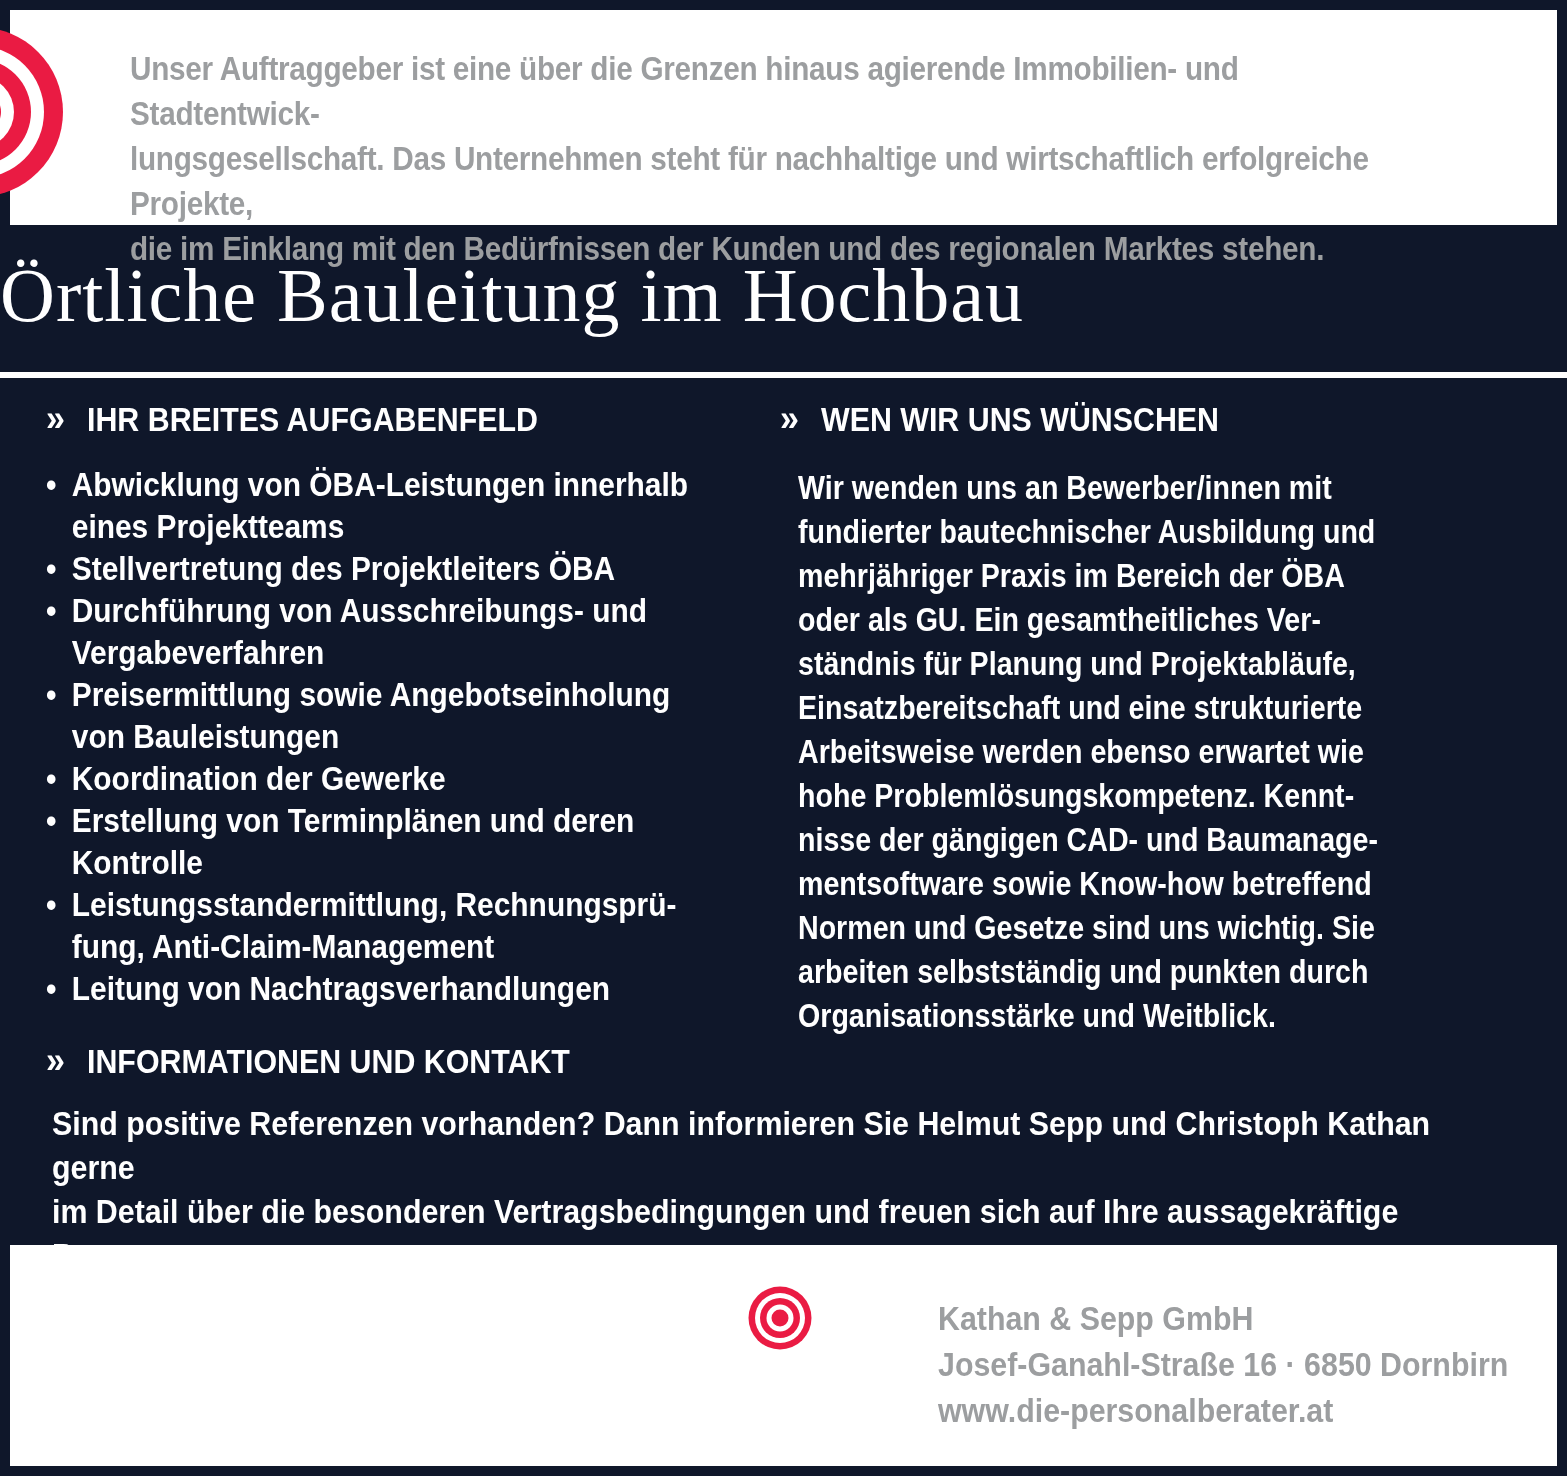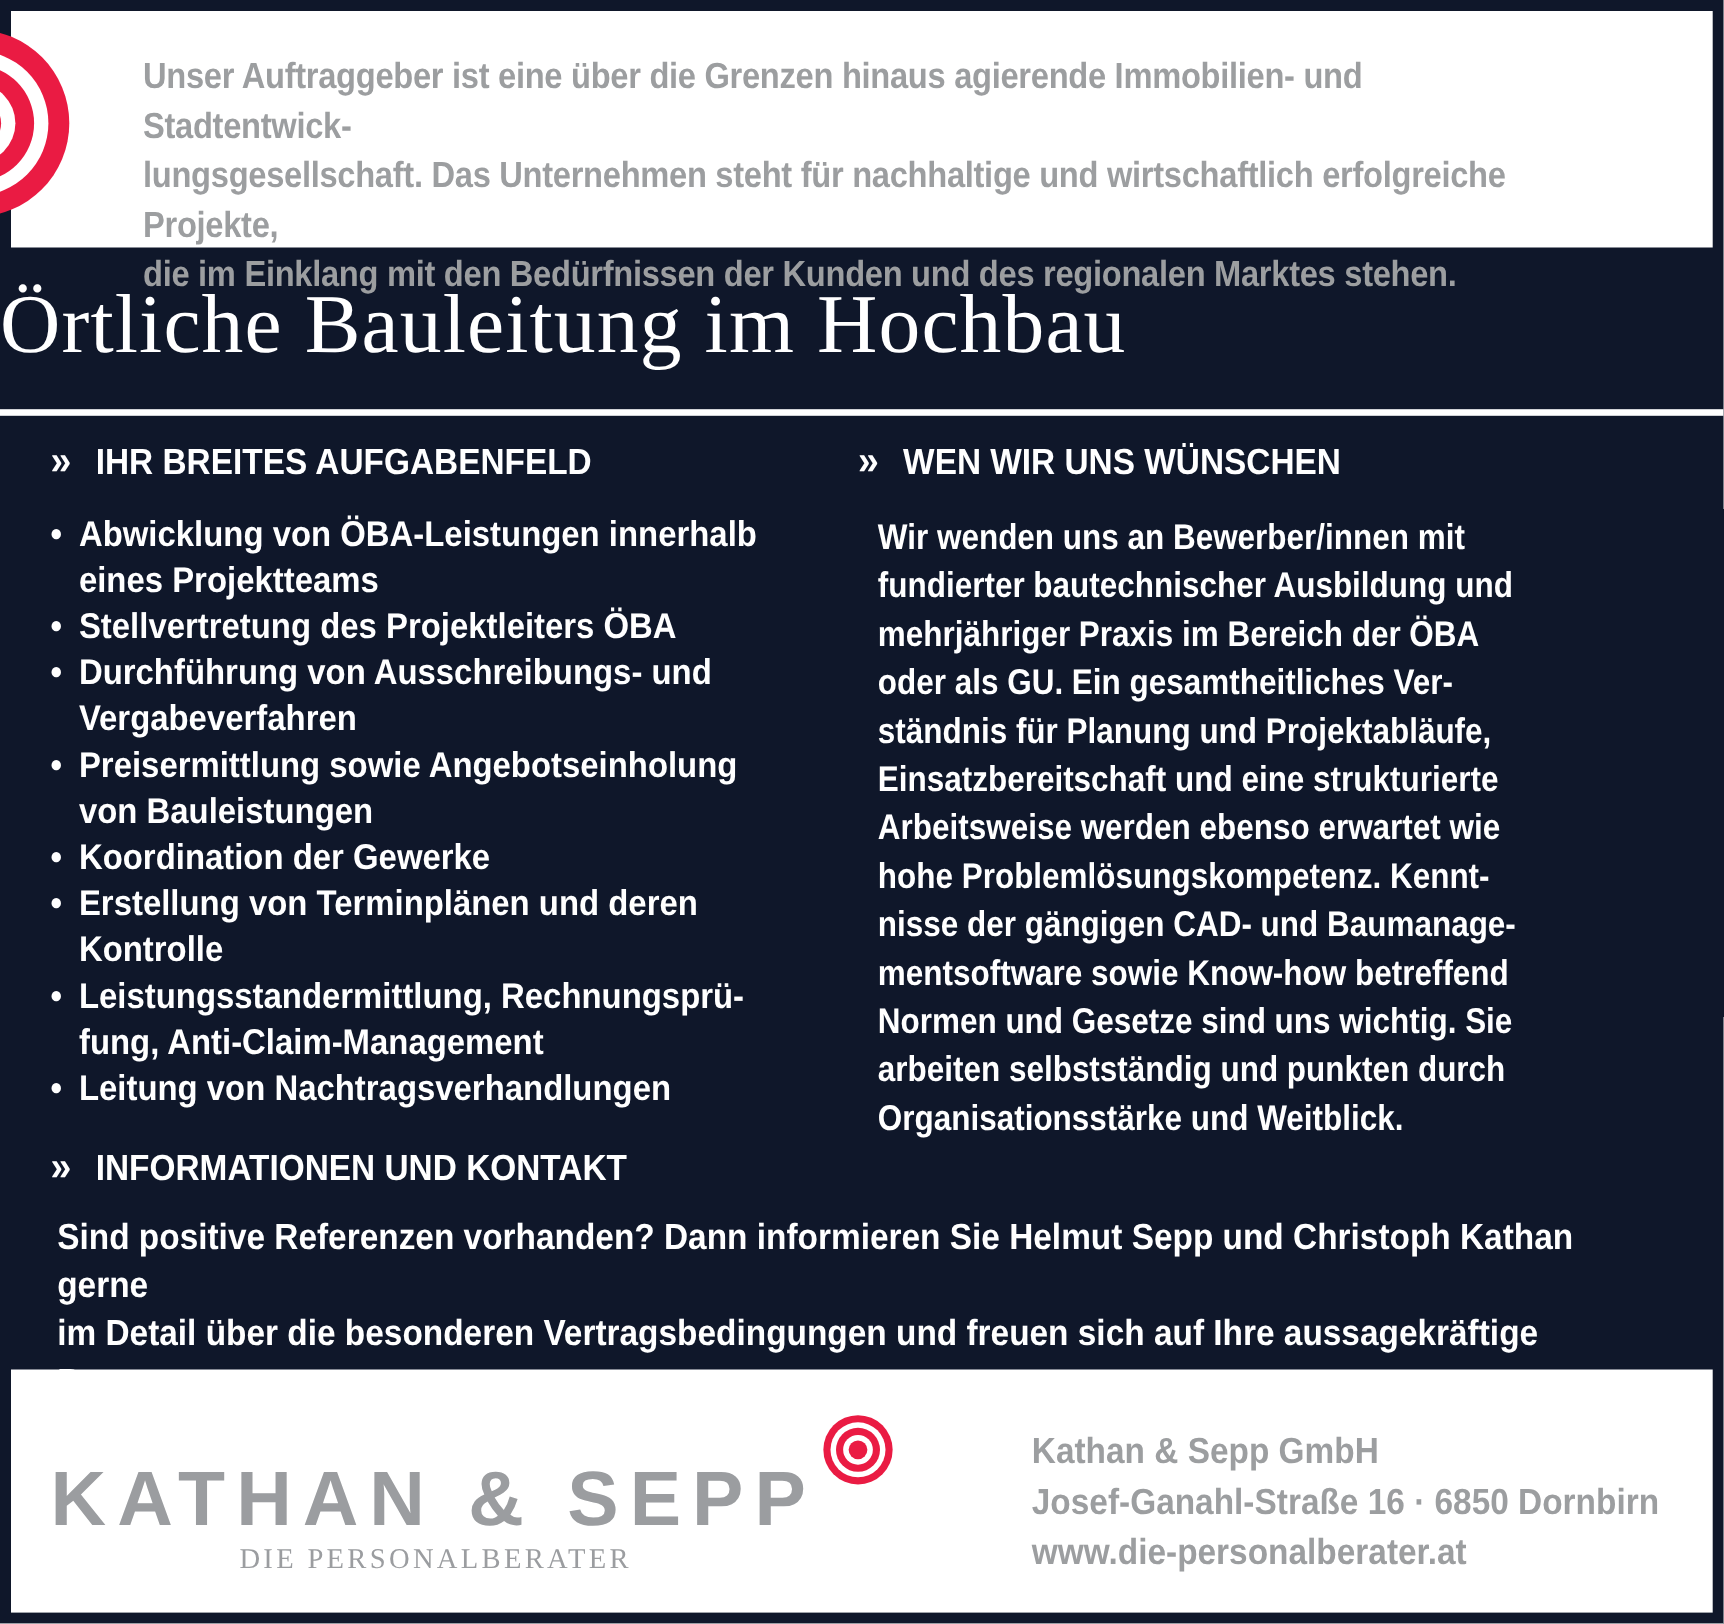--- a/index.html
+++ b/index.html
@@ -170,26 +170,24 @@
 
   <div class="sec-head contact-head">
     <span class="marker">»</span>
     <span class="sec-label">INFORMATIONEN UND KONTAKT</span>
   </div>
   <div class="contact-text">Sind positive Referenzen vorhanden? Dann informieren Sie Helmut Sepp und Christoph Kathan gerne
 im Detail über die besonderen Vertragsbedingungen und freuen sich auf Ihre aussagekräftige Bewer-
 bung. sepp@die-personalberater.at bzw. 0043 5572 890154-20 - Ref. 4497</div>
 
   <div class="footer-band"></div>
-  <div class="wordmark">KATHAN &amp; SEPP</div>
   <svg class="footer-bullseye" width="66" height="66" viewBox="0 0 66 66">
     <circle cx="33" cy="33" r="31.5" fill="#EA1B43"></circle>
     <circle cx="33" cy="33" r="25" fill="#FFFFFF"></circle>
     <circle cx="33" cy="33" r="20" fill="#EA1B43"></circle>
     <circle cx="33" cy="33" r="13.5" fill="#FFFFFF"></circle>
     <circle cx="33" cy="33" r="8.5" fill="#EA1B43"></circle>
   </svg>
-  <div class="tagline">DIE PERSONALBERATER</div>
   <div class="company">Kathan &amp; Sepp GmbH
 Josef-Ganahl-Straße 16 · 6850 Dornbirn
 www.die-personalberater.at</div>
 
 </div>
 
 </body></html>

